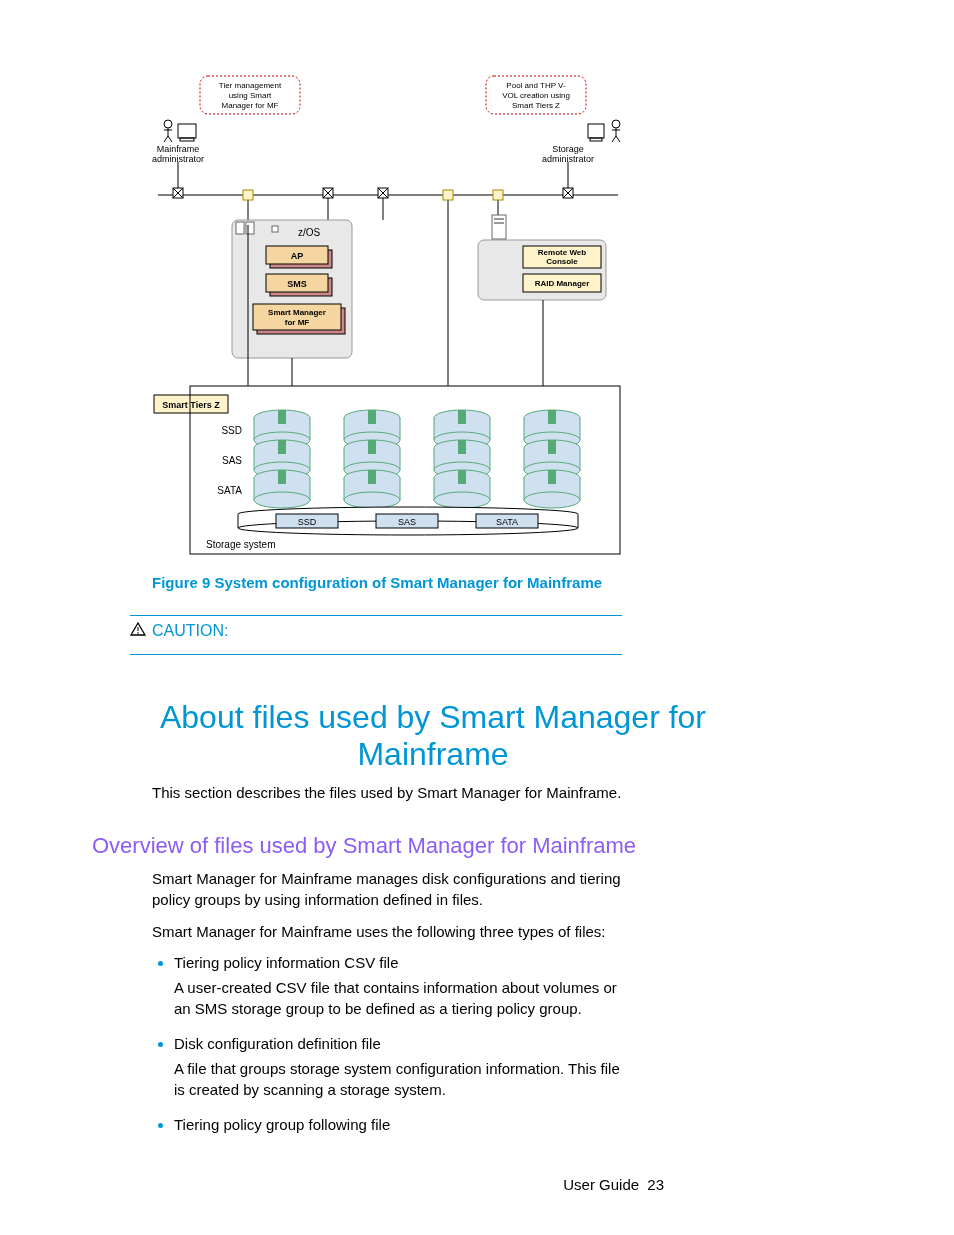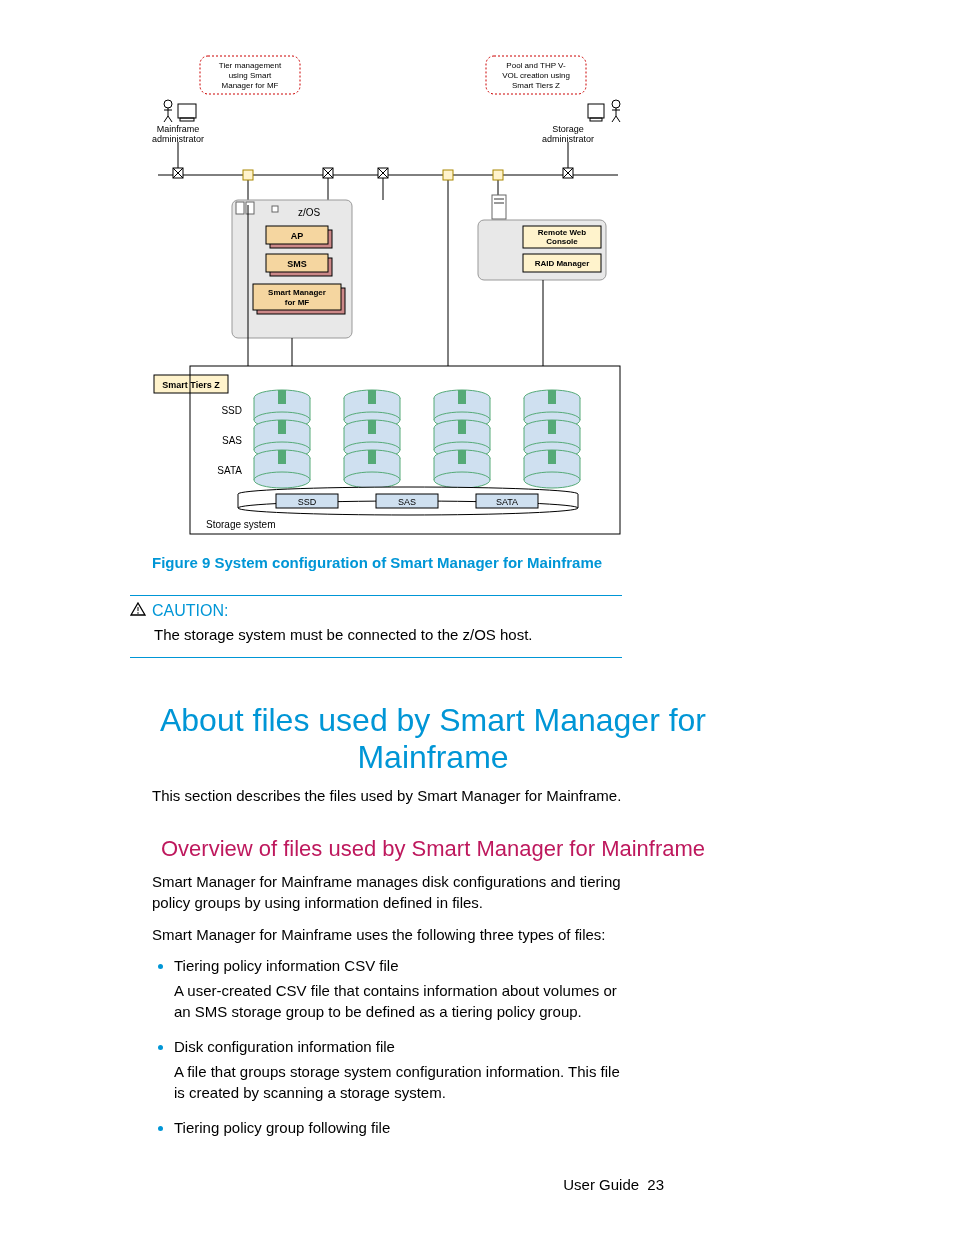--- a/index.html
+++ b/index.html
@@ -5,21 +5,21 @@
   body {
     margin: 0;
     padding: 0;
     font-family: Arial, Helvetica, sans-serif;
     background: #ffffff;
     width: 954px;
     color: #000;
   }
   .page {
     width: 774px;
-    padding: 50px 0 40px 0;
+    padding: 70px 0 40px 0;
     box-sizing: border-box;
     position: relative;
     min-height: 1235px;
   }
   .diagram-wrap {
     margin-left: 148px;
     width: 480px;
   }
   svg { display: block; }
   .fig-caption {
@@ -51,26 +51,25 @@
     margin: 44px 0 10px 92px;
     font-family: "Segoe UI Light", "Helvetica Neue", Arial, sans-serif;
     text-align: center;
   }
   .body-text {
     font-size: 15px;
     margin: 0 152px 0 152px;
     line-height: 1.35;
   }
   .h2 {
-    color: #be185d;
+    color: #8b5cf6;
     font-weight: 300;
     font-size: 22px;
     margin: 30px 0 10px 92px;
     font-family: "Segoe UI Light", "Helvetica Neue", Arial, sans-serif;
-    text-align: center;
   }
   .ul {
     margin: 10px 152px 0 152px;
     padding-left: 22px;
     font-size: 15px;
     line-height: 1.4;
   }
   .ul li { margin-bottom: 14px; }
   .ul li::marker { color: #0096d6; }
   .li-sub { margin-top: 4px; }
@@ -310,38 +309,37 @@
     <div class="caution-row">
       <span class="tri">
         <svg width="16" height="14">
             <path d="M8 1 L15 13 L1 13 Z" fill="none" stroke="#000" stroke-width="1.3"></path>
             <line x1="8" y1="5" x2="8" y2="9" stroke="#000"></line>
             <circle cx="8" cy="11" r="0.8" fill="#000"></circle>
           </svg>
       </span>
       <span class="caution-label">CAUTION:</span>
     </div>
-    <div class="caution-text">The storage system must be connected to the z/OS host.</div>
     <hr class="hr2">
   </div>
 
   <h1 class="h1">About files used by Smart Manager for Mainframe</h1>
   <p class="body-text">This section describes the files used by Smart Manager for Mainframe.</p>
 
   <h2 class="h2">Overview of files used by Smart Manager for Mainframe</h2>
   <p class="body-text">Smart Manager for Mainframe manages disk configurations and tiering policy groups by using information defined in files.</p>
   <p class="body-text" style="margin-top:12px">Smart Manager for Mainframe uses the following three types of files:</p>
 
   <ul class="ul">
     <li>
       <span>Tiering policy information CSV file</span>
       <div class="li-sub">A user-created CSV file that contains information about volumes or an SMS storage group to be defined as a tiering policy group.</div>
     </li>
     <li>
-      <span>Disk configuration information file</span>
+      <span>Disk configuration definition file</span>
       <div class="li-sub">A file that groups storage system configuration information. This file is created by scanning a storage system.</div>
     </li>
     <li>
       <span>Tiering policy group following file</span>
     </li>
   </ul>
 
   <div class="footer">
     <span>User Guide</span>
     <span class="pn">23</span>

